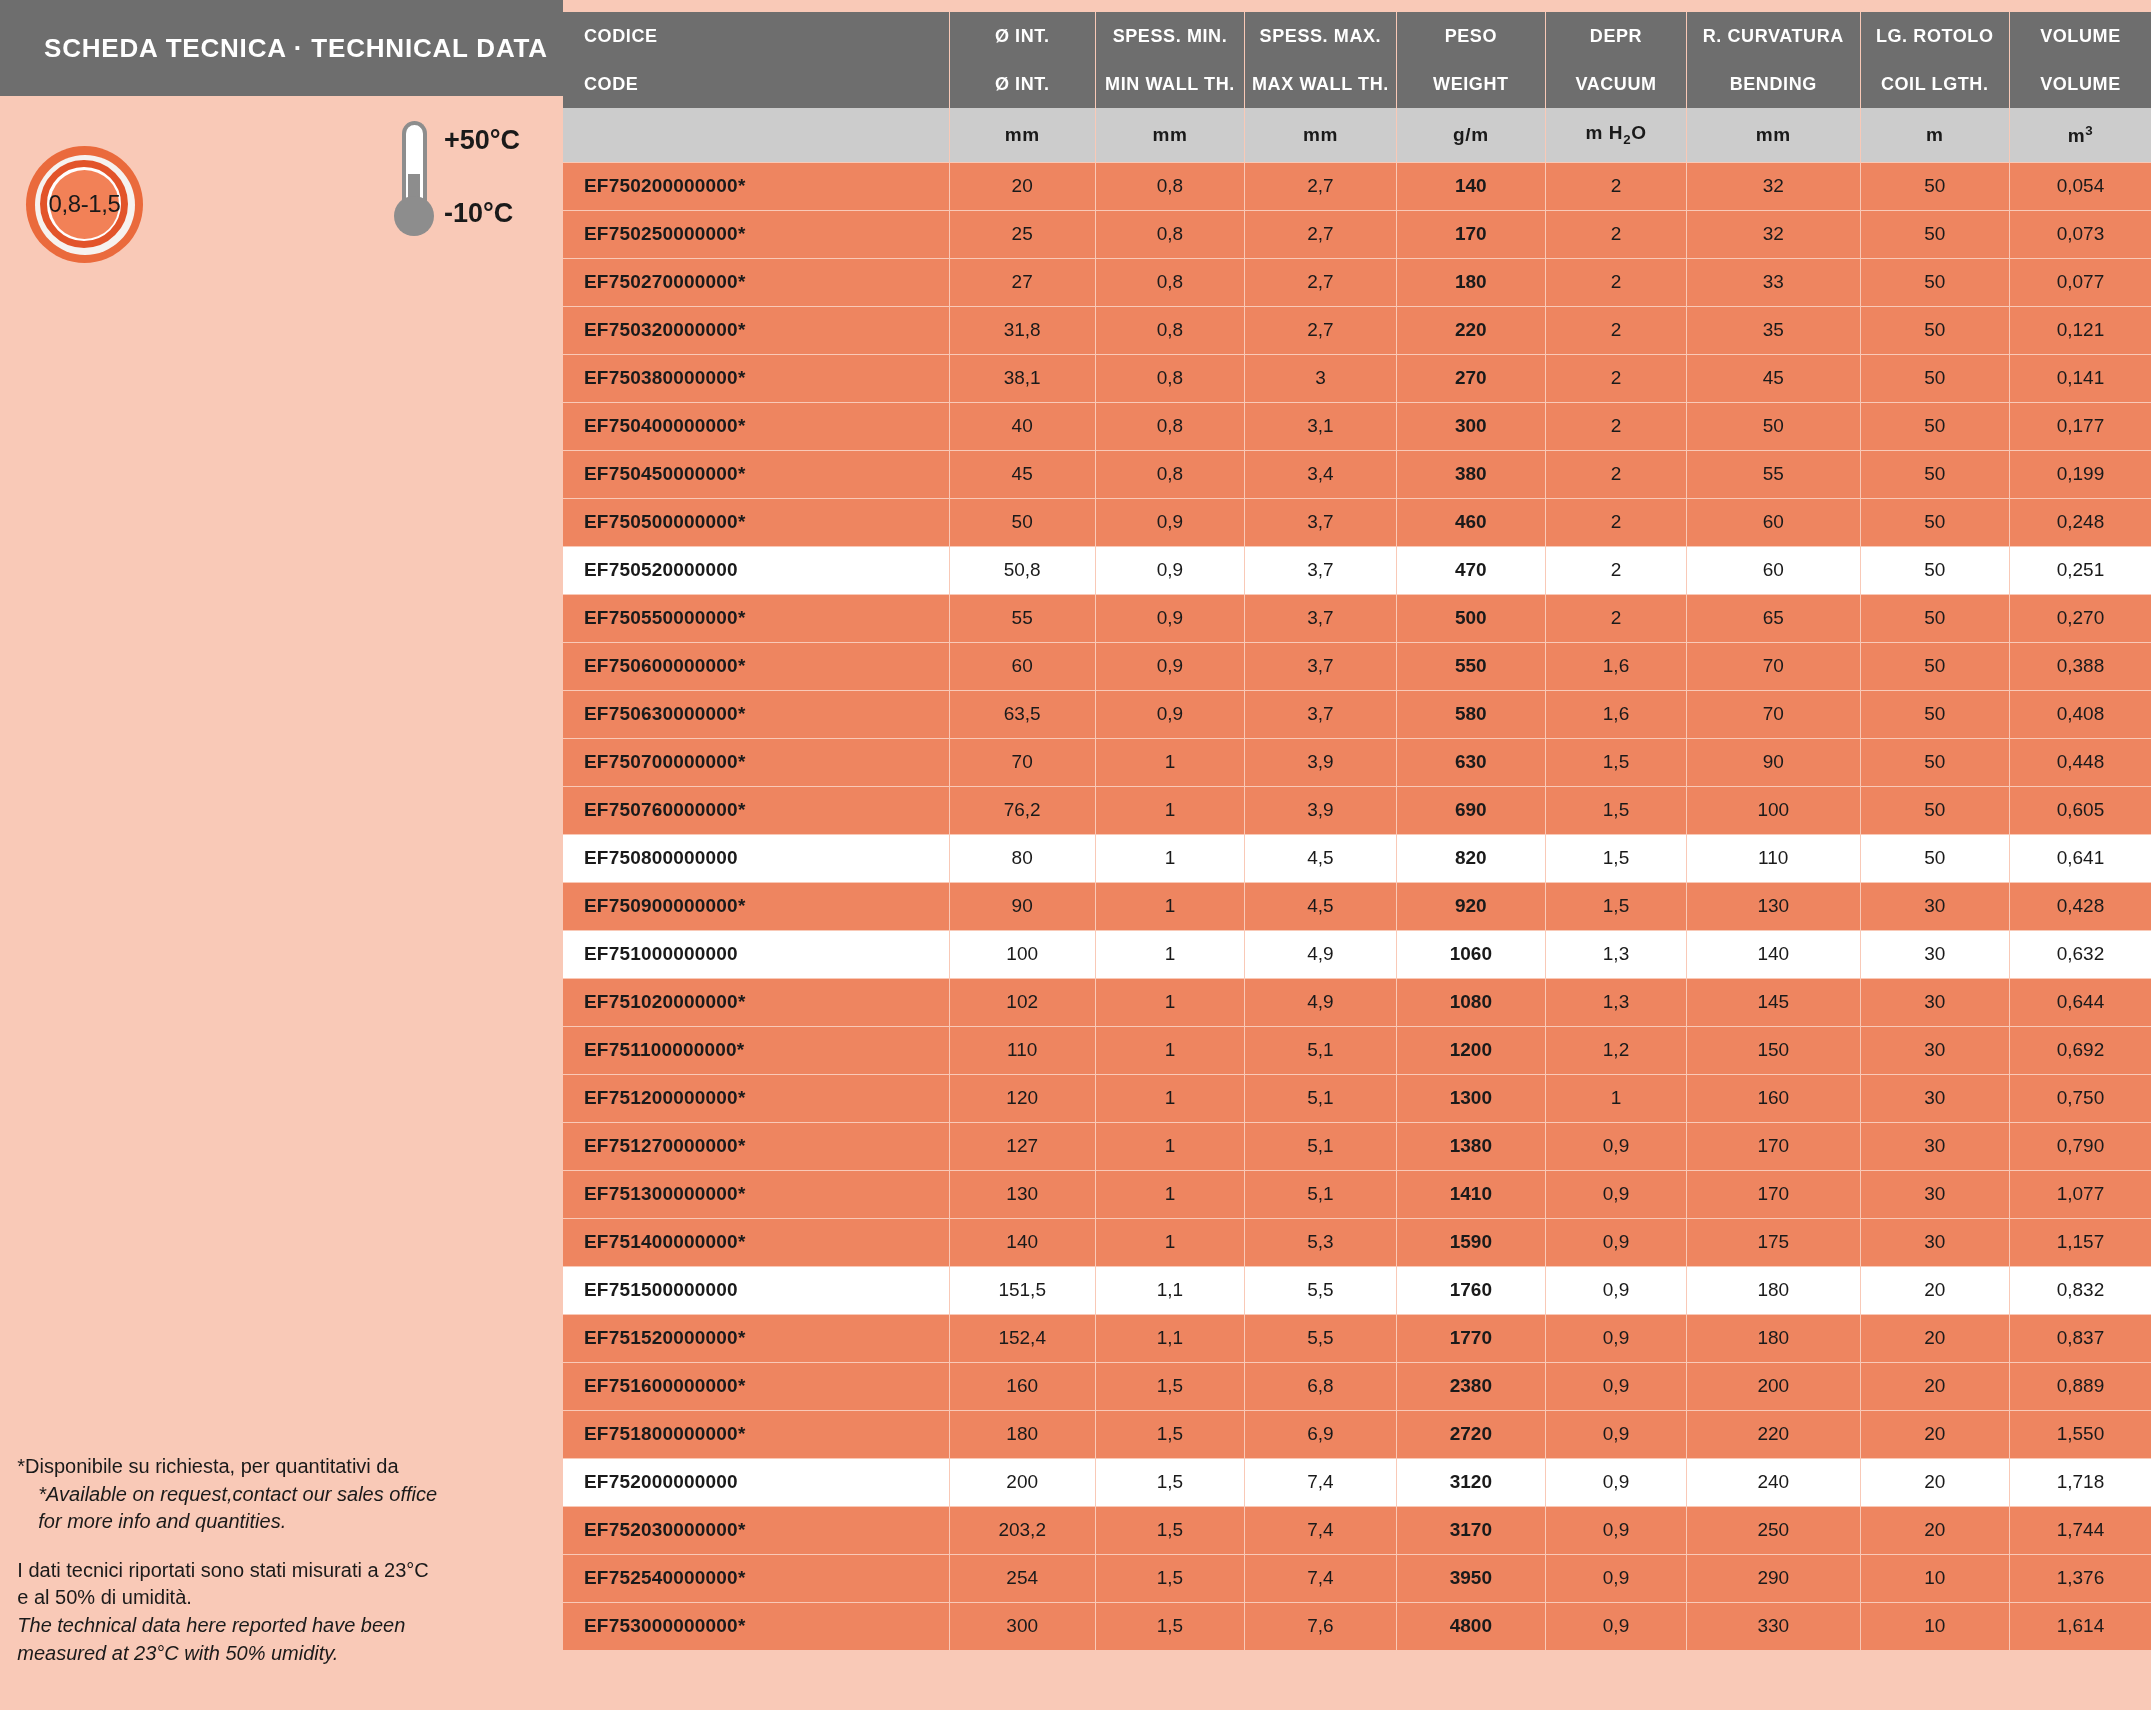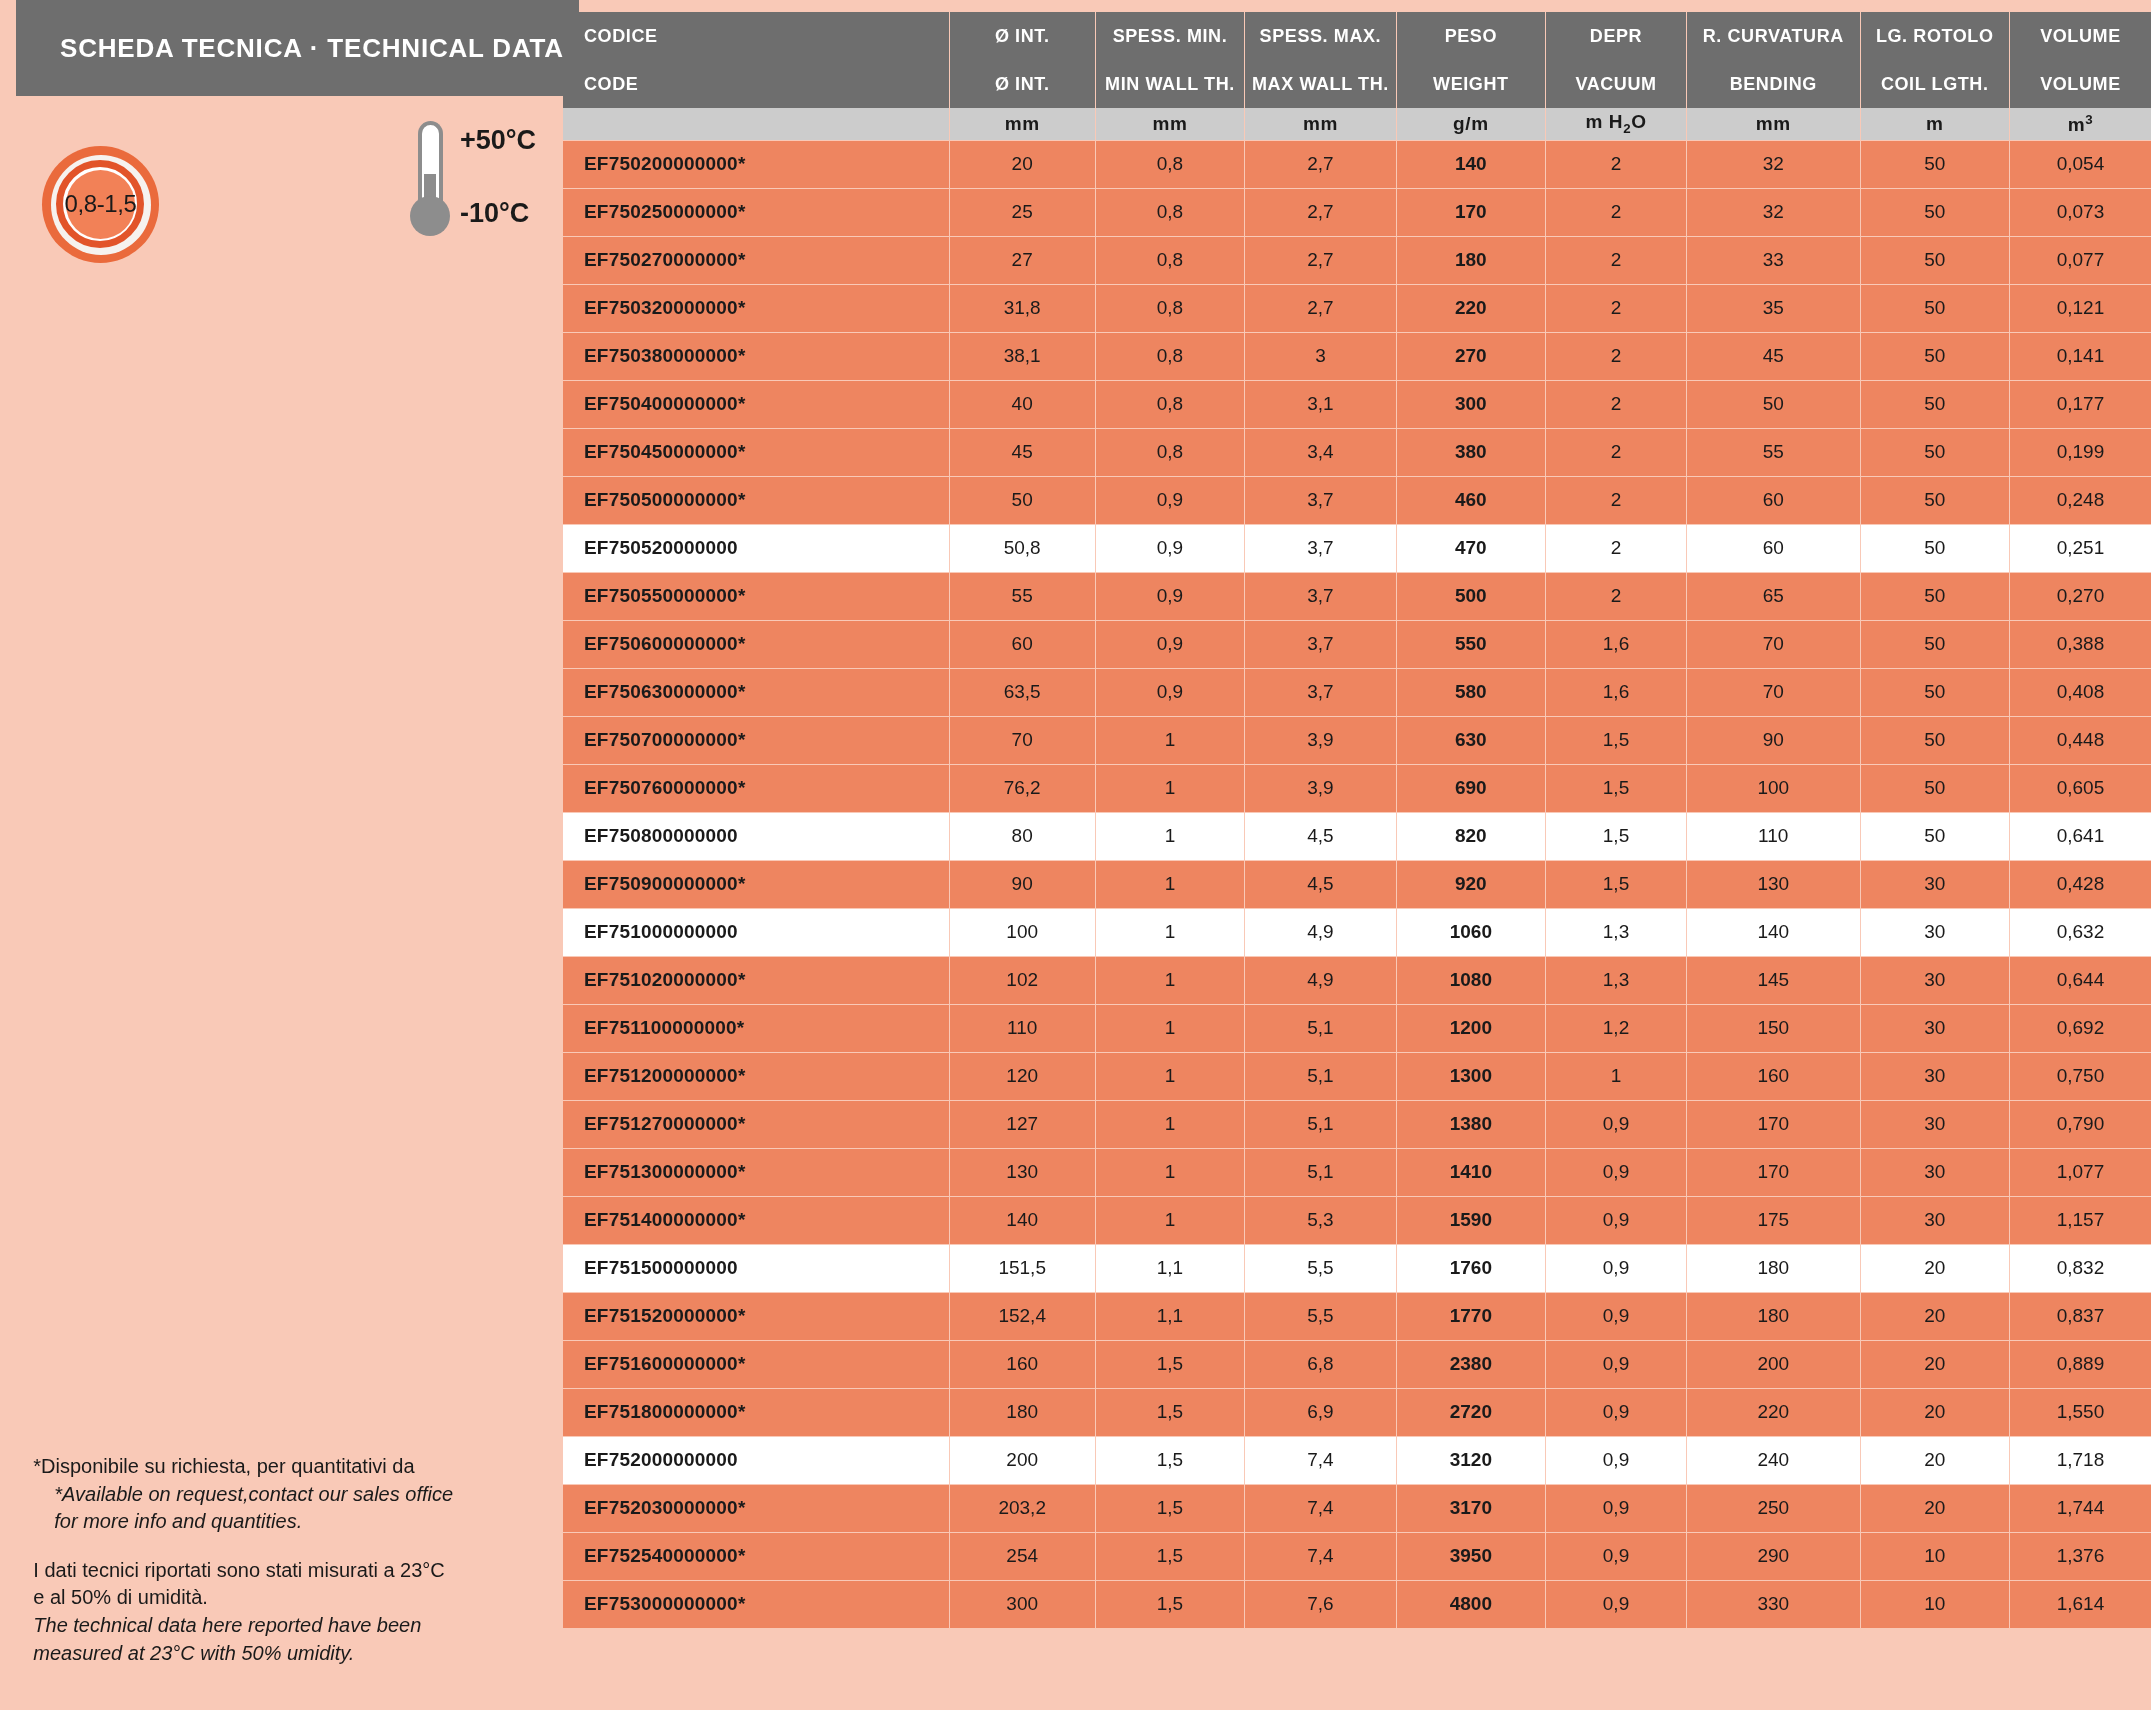--- a/index.html
+++ b/index.html
@@ -14,21 +14,21 @@
   .page {
     position: relative;
     width: 2152px;
     height: 1711px;
     background: #f9c9b7;
   }
 
   
   .left-panel {
     position: absolute;
-    left: 16px;
+    left: 0;
     top: 0;
     width: 563px;
     height: 1440px;
   }
   .title-bar {
     position: absolute;
     left: 0;
     top: 0;
     width: 563px;
     height: 96px;
@@ -188,21 +188,21 @@
     text-align: center;
     vertical-align: middle;
   }
   thead th.code-col {
     text-align: left;
     padding-left: 21px;
   }
   thead tr.unit-row th {
     background: #cccccc;
     color: #1a1a1a;
-    height: 32px;
+    height: 54px;
     font-size: 19px;
     font-weight: bold;
     border-right: 1.9px solid #f9c9b7;
     border-bottom: 1.9px solid #f9c9b7;
   }
   thead tr.unit-row th.code-col { background: #cccccc; }
 
   tbody td {
     height: 48px;
     font-size: 19px;

